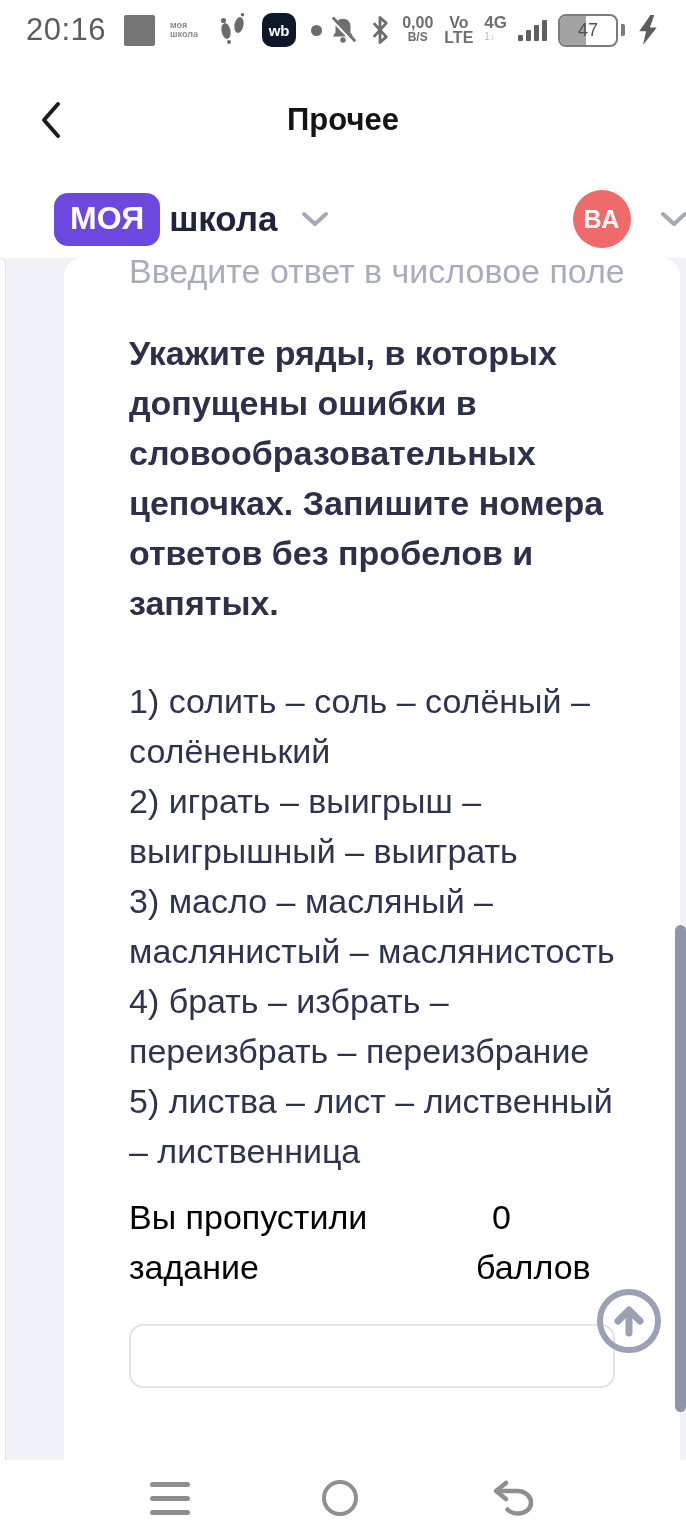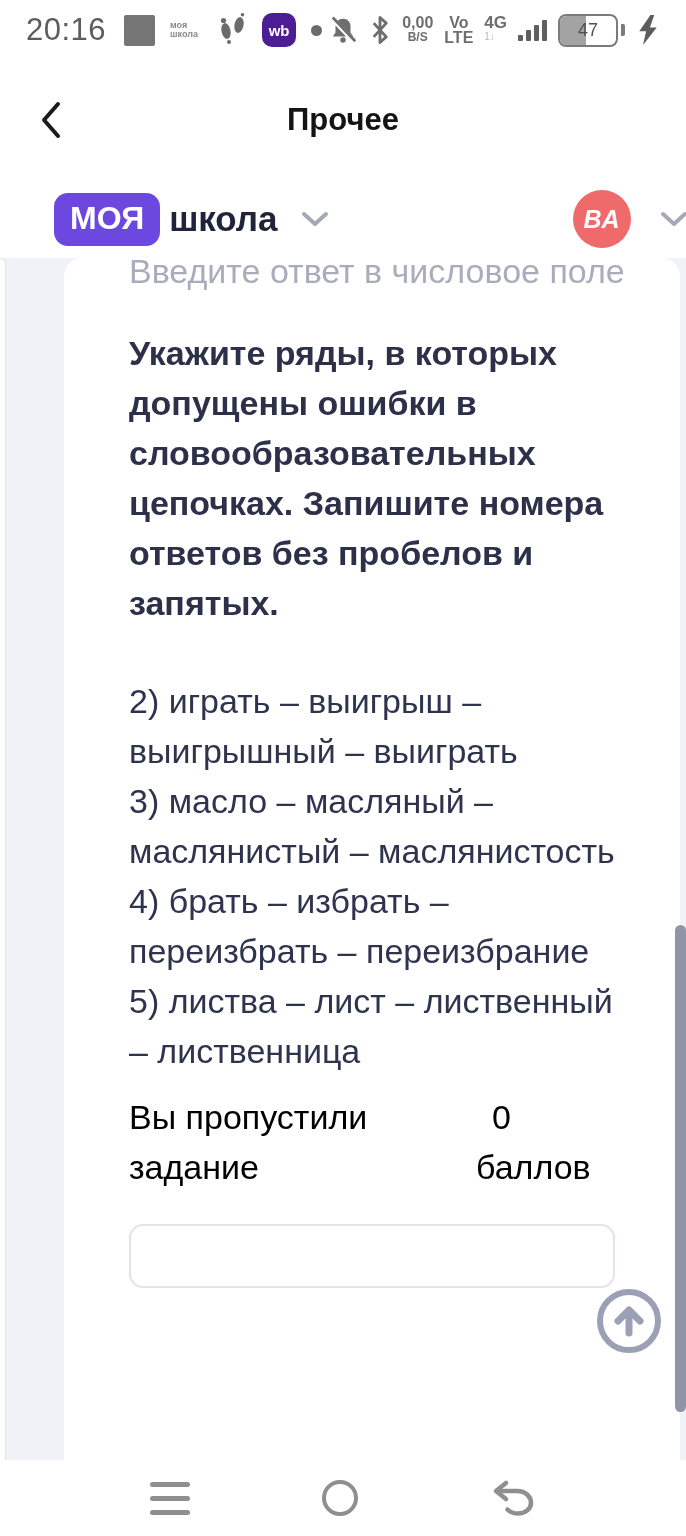--- a/index.html
+++ b/index.html
@@ -12,21 +12,21 @@
   
   .statusbar{
     position:absolute;top:0;left:0;width:686px;height:60px;
     display:flex;align-items:center;padding:0 26px;box-sizing:border-box;
     color:#616161;
   }
   .sb-time{font-size:31px;color:#5d5d5d;letter-spacing:.5px;}
   .sb-left{display:flex;align-items:center;gap:15px;margin-left:18px;}
   .sb-square{width:31px;height:31px;background:#757575;border-radius:2px;}
   .sb-applabel{font-size:9px;line-height:9px;font-weight:bold;color:#8a8a8a;width:34px;word-spacing:34px;}
-  .sb-wb{width:34px;height:34px;border-radius:10px;background:#4c1d95;color:#fff;
+  .sb-wb{width:34px;height:34px;border-radius:10px;background:#0f172a;color:#fff;
     font-size:15px;font-weight:bold;display:flex;align-items:center;justify-content:center;}
   .sb-dot{width:11px;height:11px;border-radius:50%;background:#6b6b6b;}
   .sb-right{margin-left:auto;display:flex;align-items:center;gap:11px;}
   .sb-stack{display:flex;flex-direction:column;align-items:center;line-height:15px;color:#6e6e6e;}
   .sb-stack .t{font-size:16px;font-weight:bold;}
   .sb-stack .b{font-size:12px;font-weight:bold;}
   .sb-4g{display:flex;flex-direction:column;line-height:14px;color:#6e6e6e;}
   .sb-4g .t{font-size:17px;font-weight:bold;}
   .sb-4g .b{font-size:10px;color:#b9b9b9;}
   .sb-bars{display:flex;align-items:flex-end;gap:3px;height:22px;}
@@ -45,21 +45,21 @@
   
   .appbar{position:absolute;top:180px;left:0;width:686px;height:78px;background:#fff;
     display:flex;align-items:center;padding:0 26px;box-sizing:border-box;margin-left:28px;}
   .logo{display:flex;align-items:center;gap:9px;}
   .logo-badge{background:#6C48E0;color:#fff;font-weight:bold;font-size:32px;
     padding:7px 16px 9px;border-radius:14px;}
   .logo-word{font-size:35px;font-weight:bold;color:#20243A;}
   .chev{margin-left:14px;}
   .appbar-right{margin-left:auto;display:flex;align-items:center;gap:15px;}
   .avatar{width:58px;height:58px;border-radius:50%;background:#EF6B6B;color:#fff;
-    font-size:25px;font-weight:bold;display:flex;align-items:center;justify-content:center;letter-spacing:1px;font-style:italic;}
+    font-size:25px;font-weight:bold;display:flex;align-items:center;justify-content:center;letter-spacing:1px;}
   .role-btn{background:linear-gradient(135deg,#8A4BE8,#6A37E0);color:#fff;border:none;
     font-family:inherit;font-size:27px;font-weight:bold;letter-spacing:1px;
     padding:11px 26px 13px;border-radius:16px;}
   
   .content{position:absolute;top:258px;left:0;width:686px;height:1202px;background:#F1F2F7;}
   .peek-card{position:absolute;left:0;top:0;width:5px;height:100%;background:#fff;
     border-right:1.5px solid #E4E5EB;border-top:1.5px solid #E4E5EB;border-top-right-radius:10px;}
   .card{position:absolute;left:28px;top:0;width:616px;height:1202px;background:#fff;
     border-top-left-radius:18px;border-top-right-radius:18px;overflow:hidden;
     padding:0 40px 0 65px;box-sizing:border-box;margin-left:36px;}
@@ -183,20 +183,21 @@
 
 <div class="content">
   <div class="peek-card"></div>
 
   <div class="card">
     <div class="hint">Введите ответ в числовое поле</div>
     <div class="question">Укажите ряды, в которых допущены ошибки в словообразовательных цепочках. Запишите номера ответов без пробелов и запятых.</div>
 
     <div class="options">
 
+        <div>1) солить – соль – солёный – солёненький</div>
 
         <div>2) играть – выигрыш – выигрышный – выиграть</div>
 
         <div>3) масло – масляный – маслянистый – маслянистость</div>
 
         <div>4) брать – избрать – переизбрать – переизбрание</div>
 
         <div>5) листва – лист – лиственный – лиственница</div>
       </div>
 

